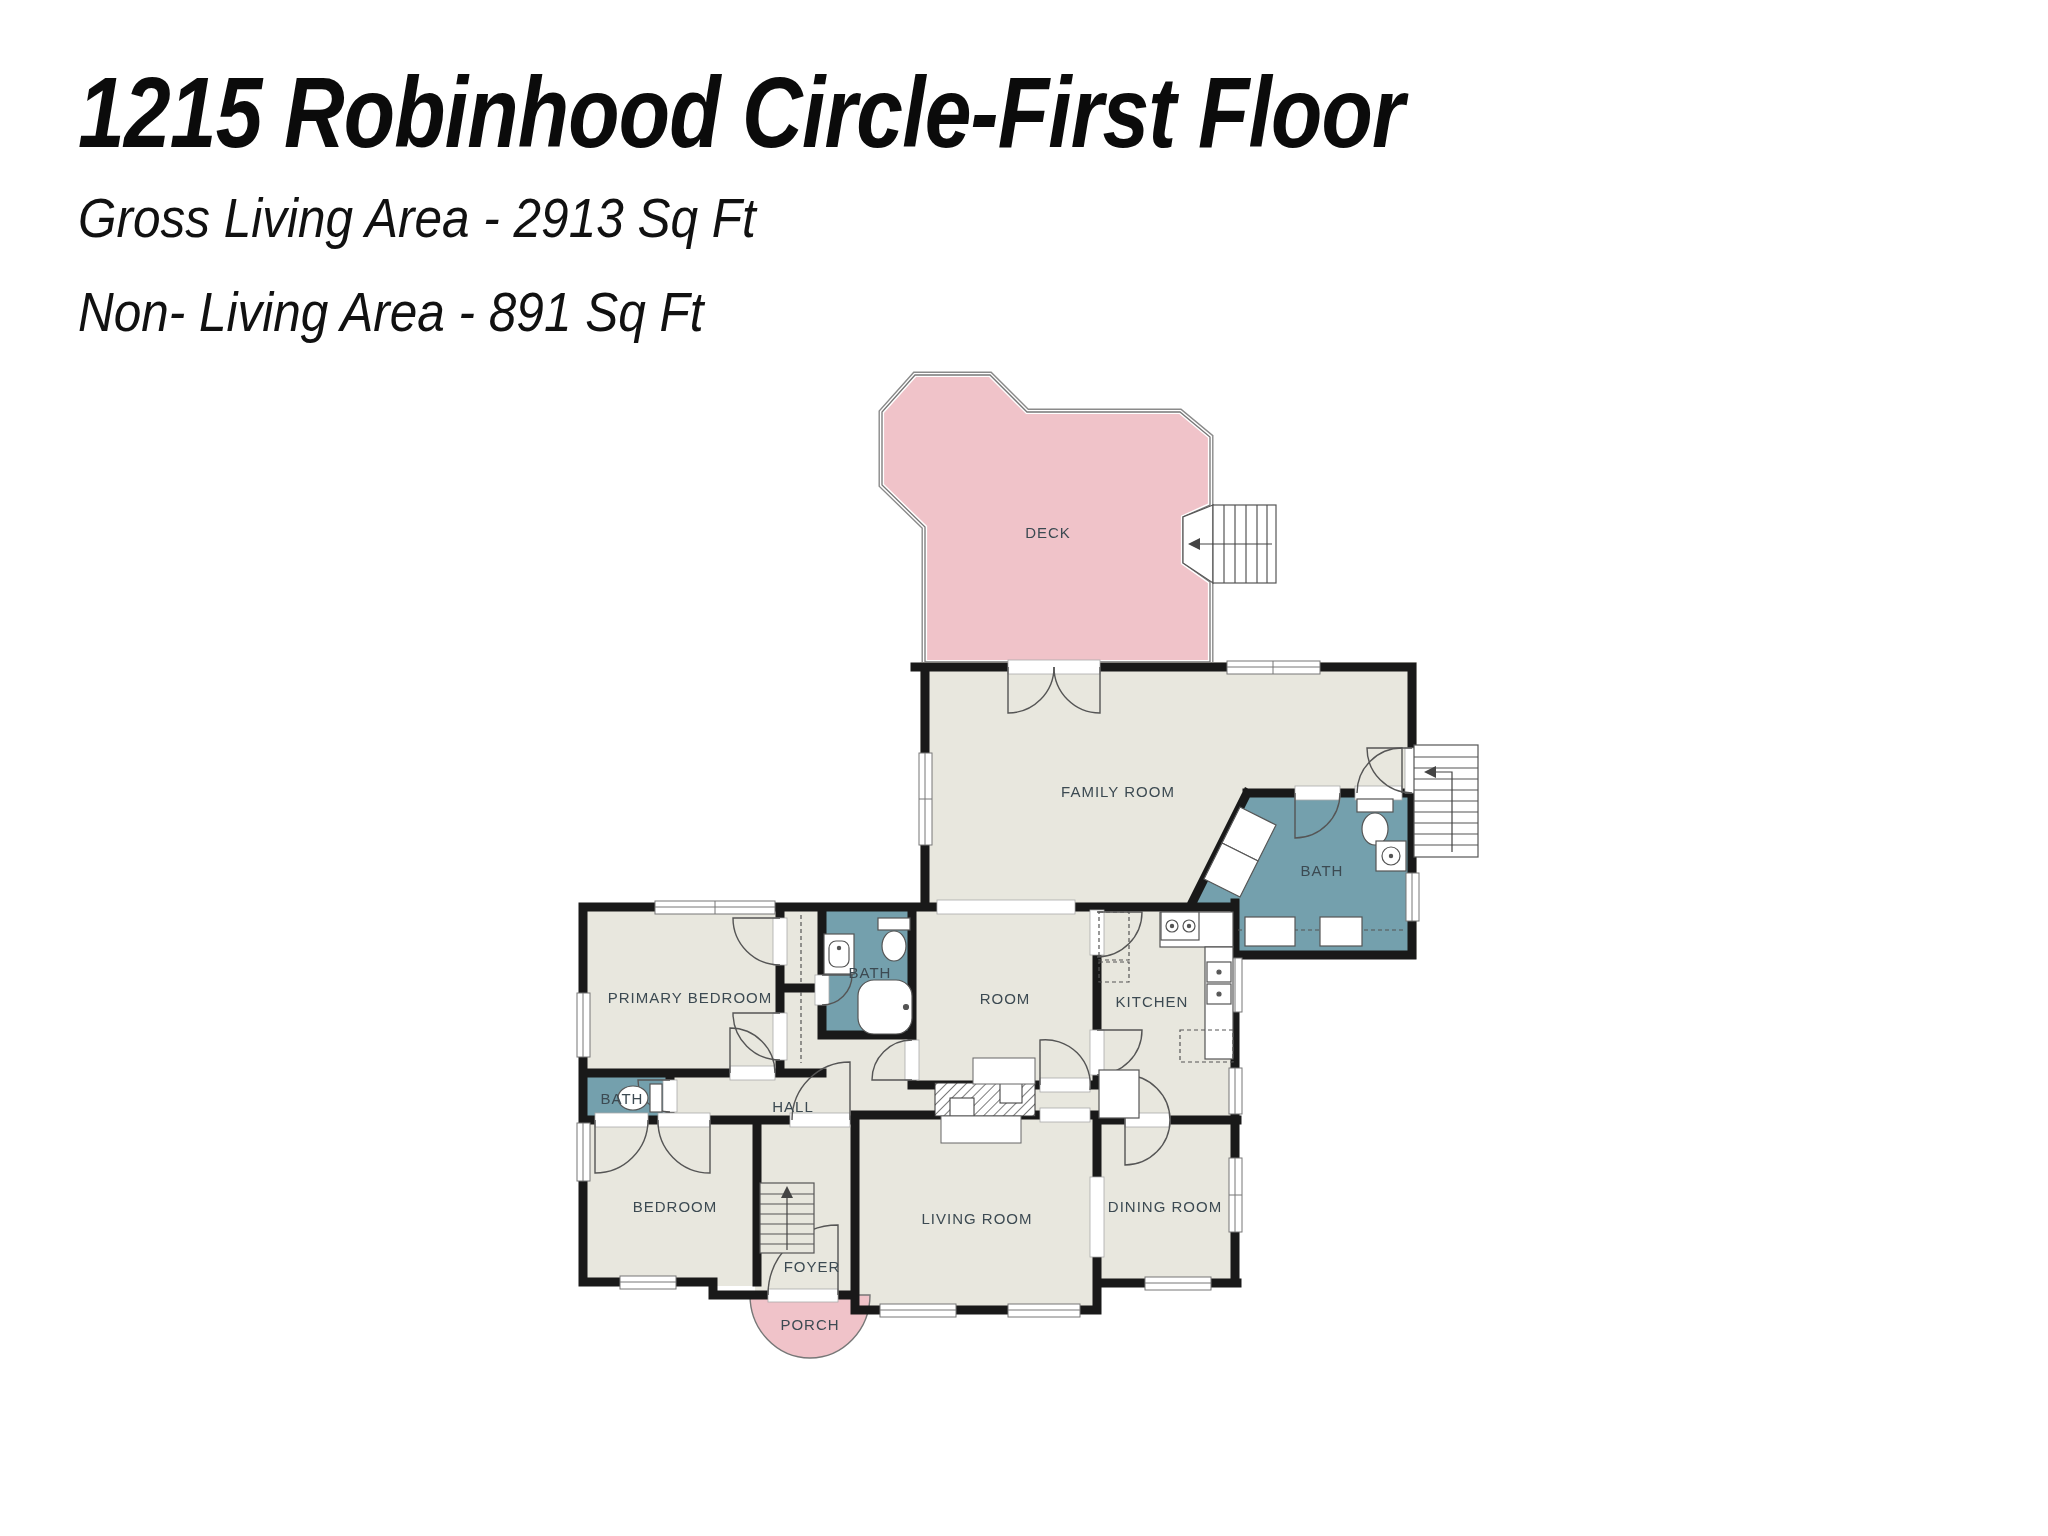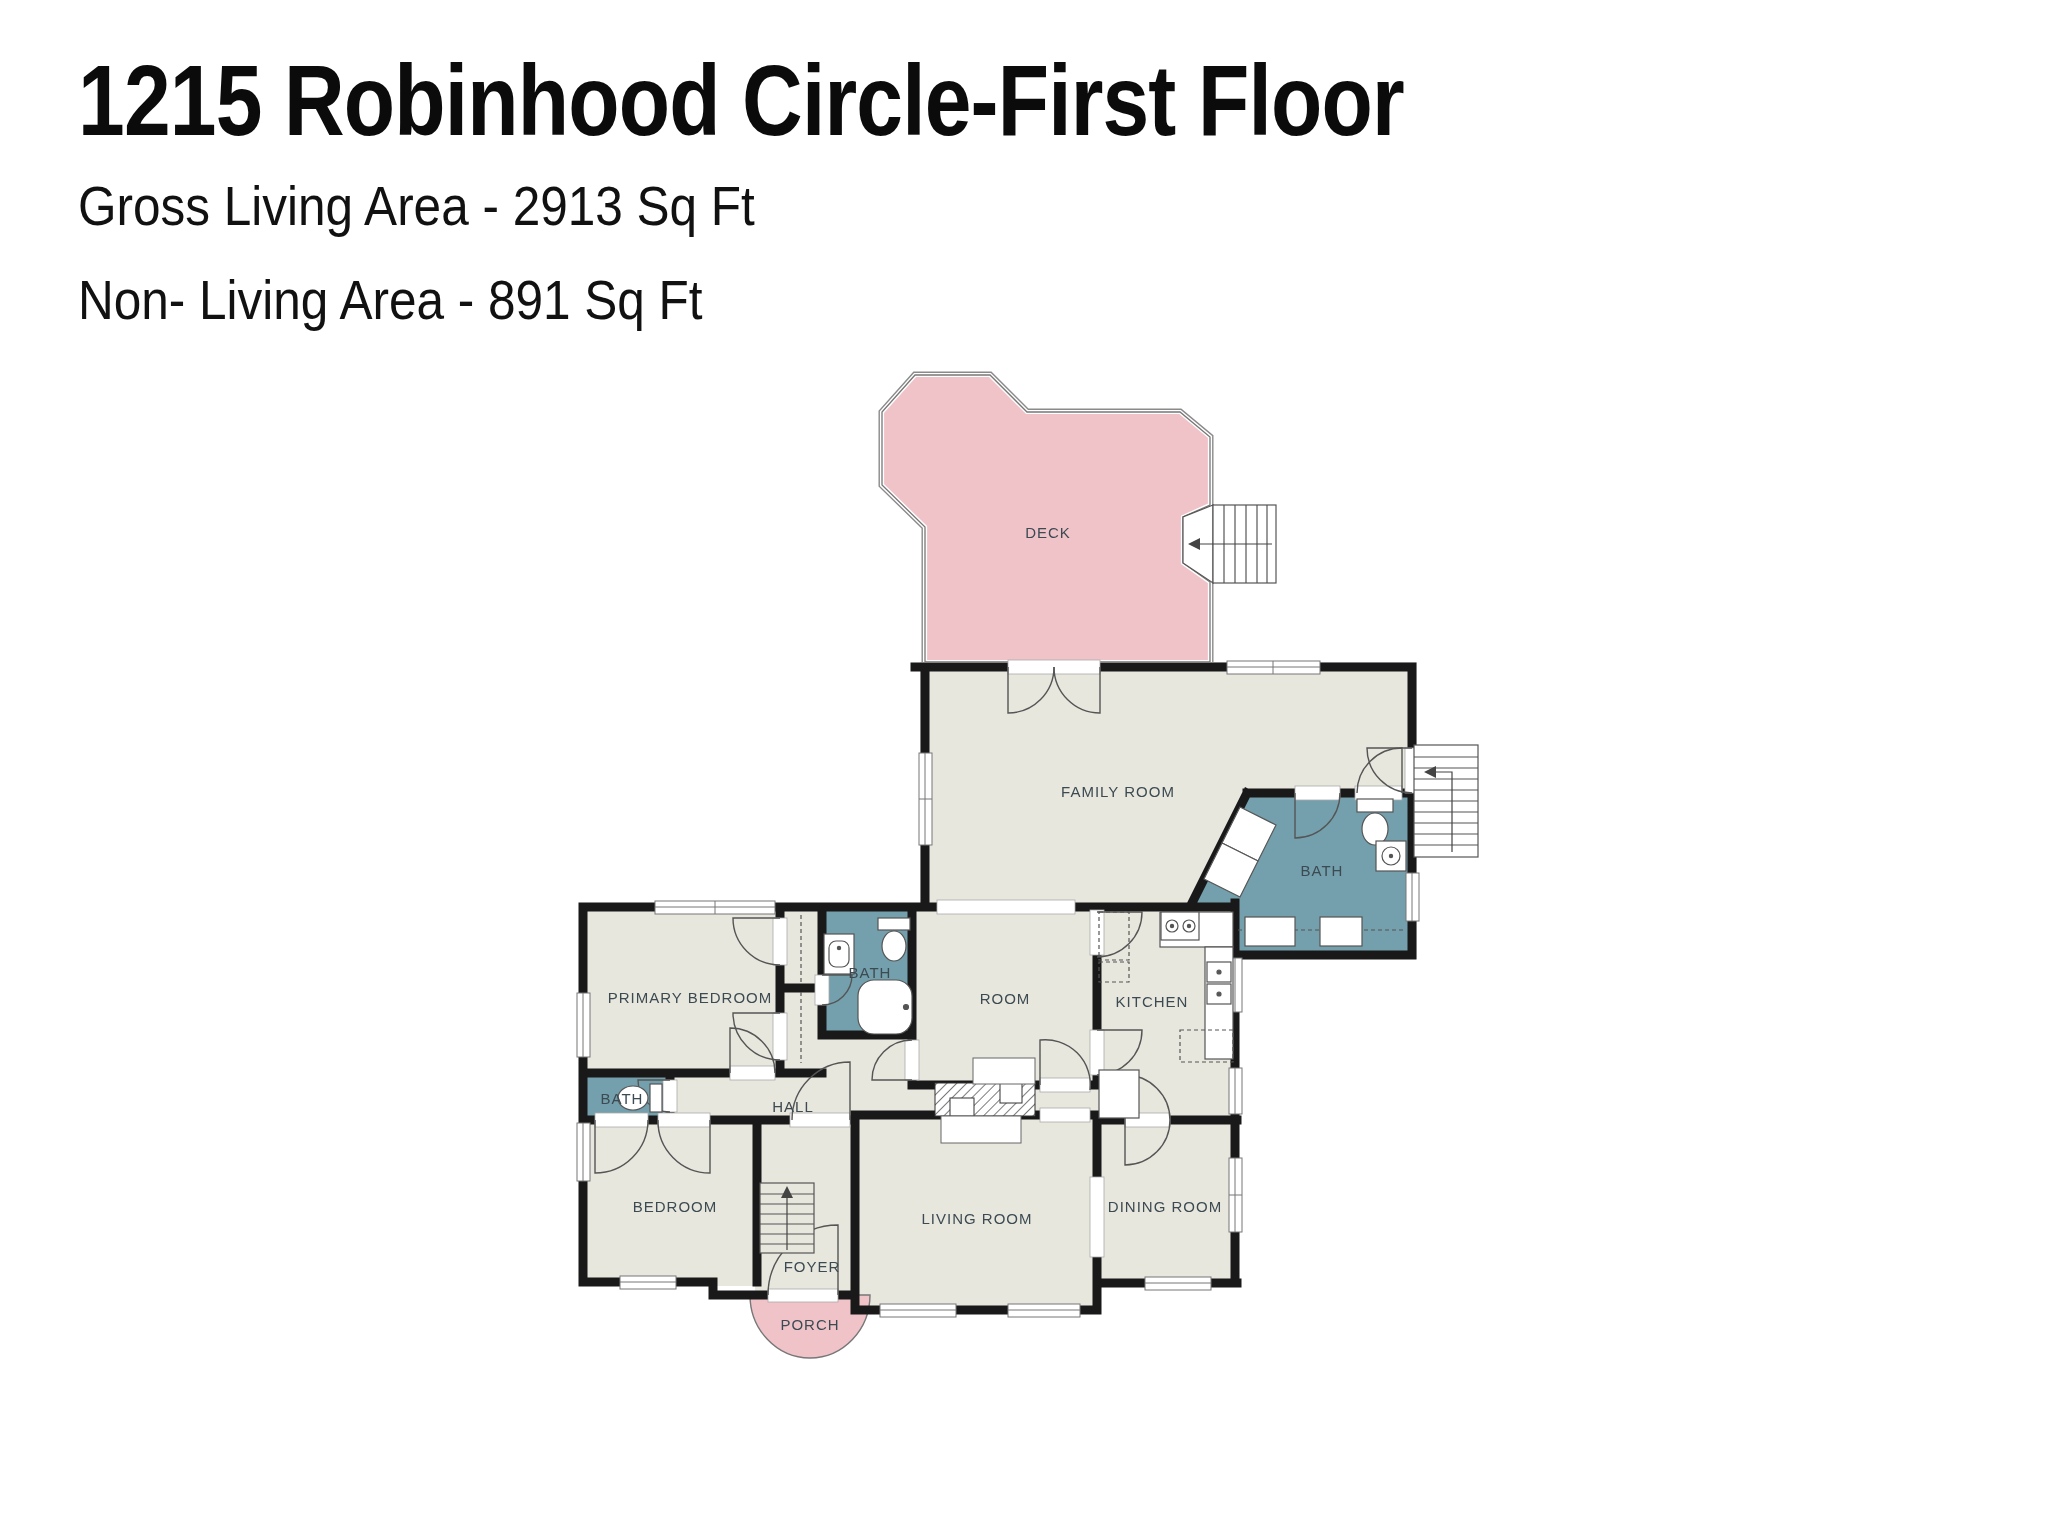--- a/index.html
+++ b/index.html
@@ -1,17 +1,17 @@
 <!DOCTYPE html>
 <html><head>
 <meta charset="utf-8">
 <style>
   html,body{margin:0;padding:0;background:#ffffff;}
   body{width:2048px;height:1536px;position:relative;font-family:"Liberation Sans",sans-serif;overflow:hidden;}
-  .header{position:absolute;left:78px;top:48px;width:1700px;}
+  .header{position:absolute;left:78px;top:60px;width:1700px;font-style:italic;}
   .title{font-size:100px;font-weight:bold;color:#0b0b0b;letter-spacing:-1px;transform:scaleX(.84);transform-origin:left top;white-space:nowrap;line-height:1.05;}
   .subtitle{font-size:55px;color:#111;transform:scaleX(.9);transform-origin:left top;white-space:nowrap;margin-top:14px;line-height:1.45;}
   .plan{position:absolute;left:0;top:0;width:2048px;height:1536px;}
   svg text{font-family:"Liberation Sans",sans-serif;font-size:15px;letter-spacing:1px;fill:#3c4a52;text-anchor:middle;}
 </style>
 </head>
 <body>
 
 <div class="header">
   <div class="title">1215 Robinhood Circle-First Floor</div>

